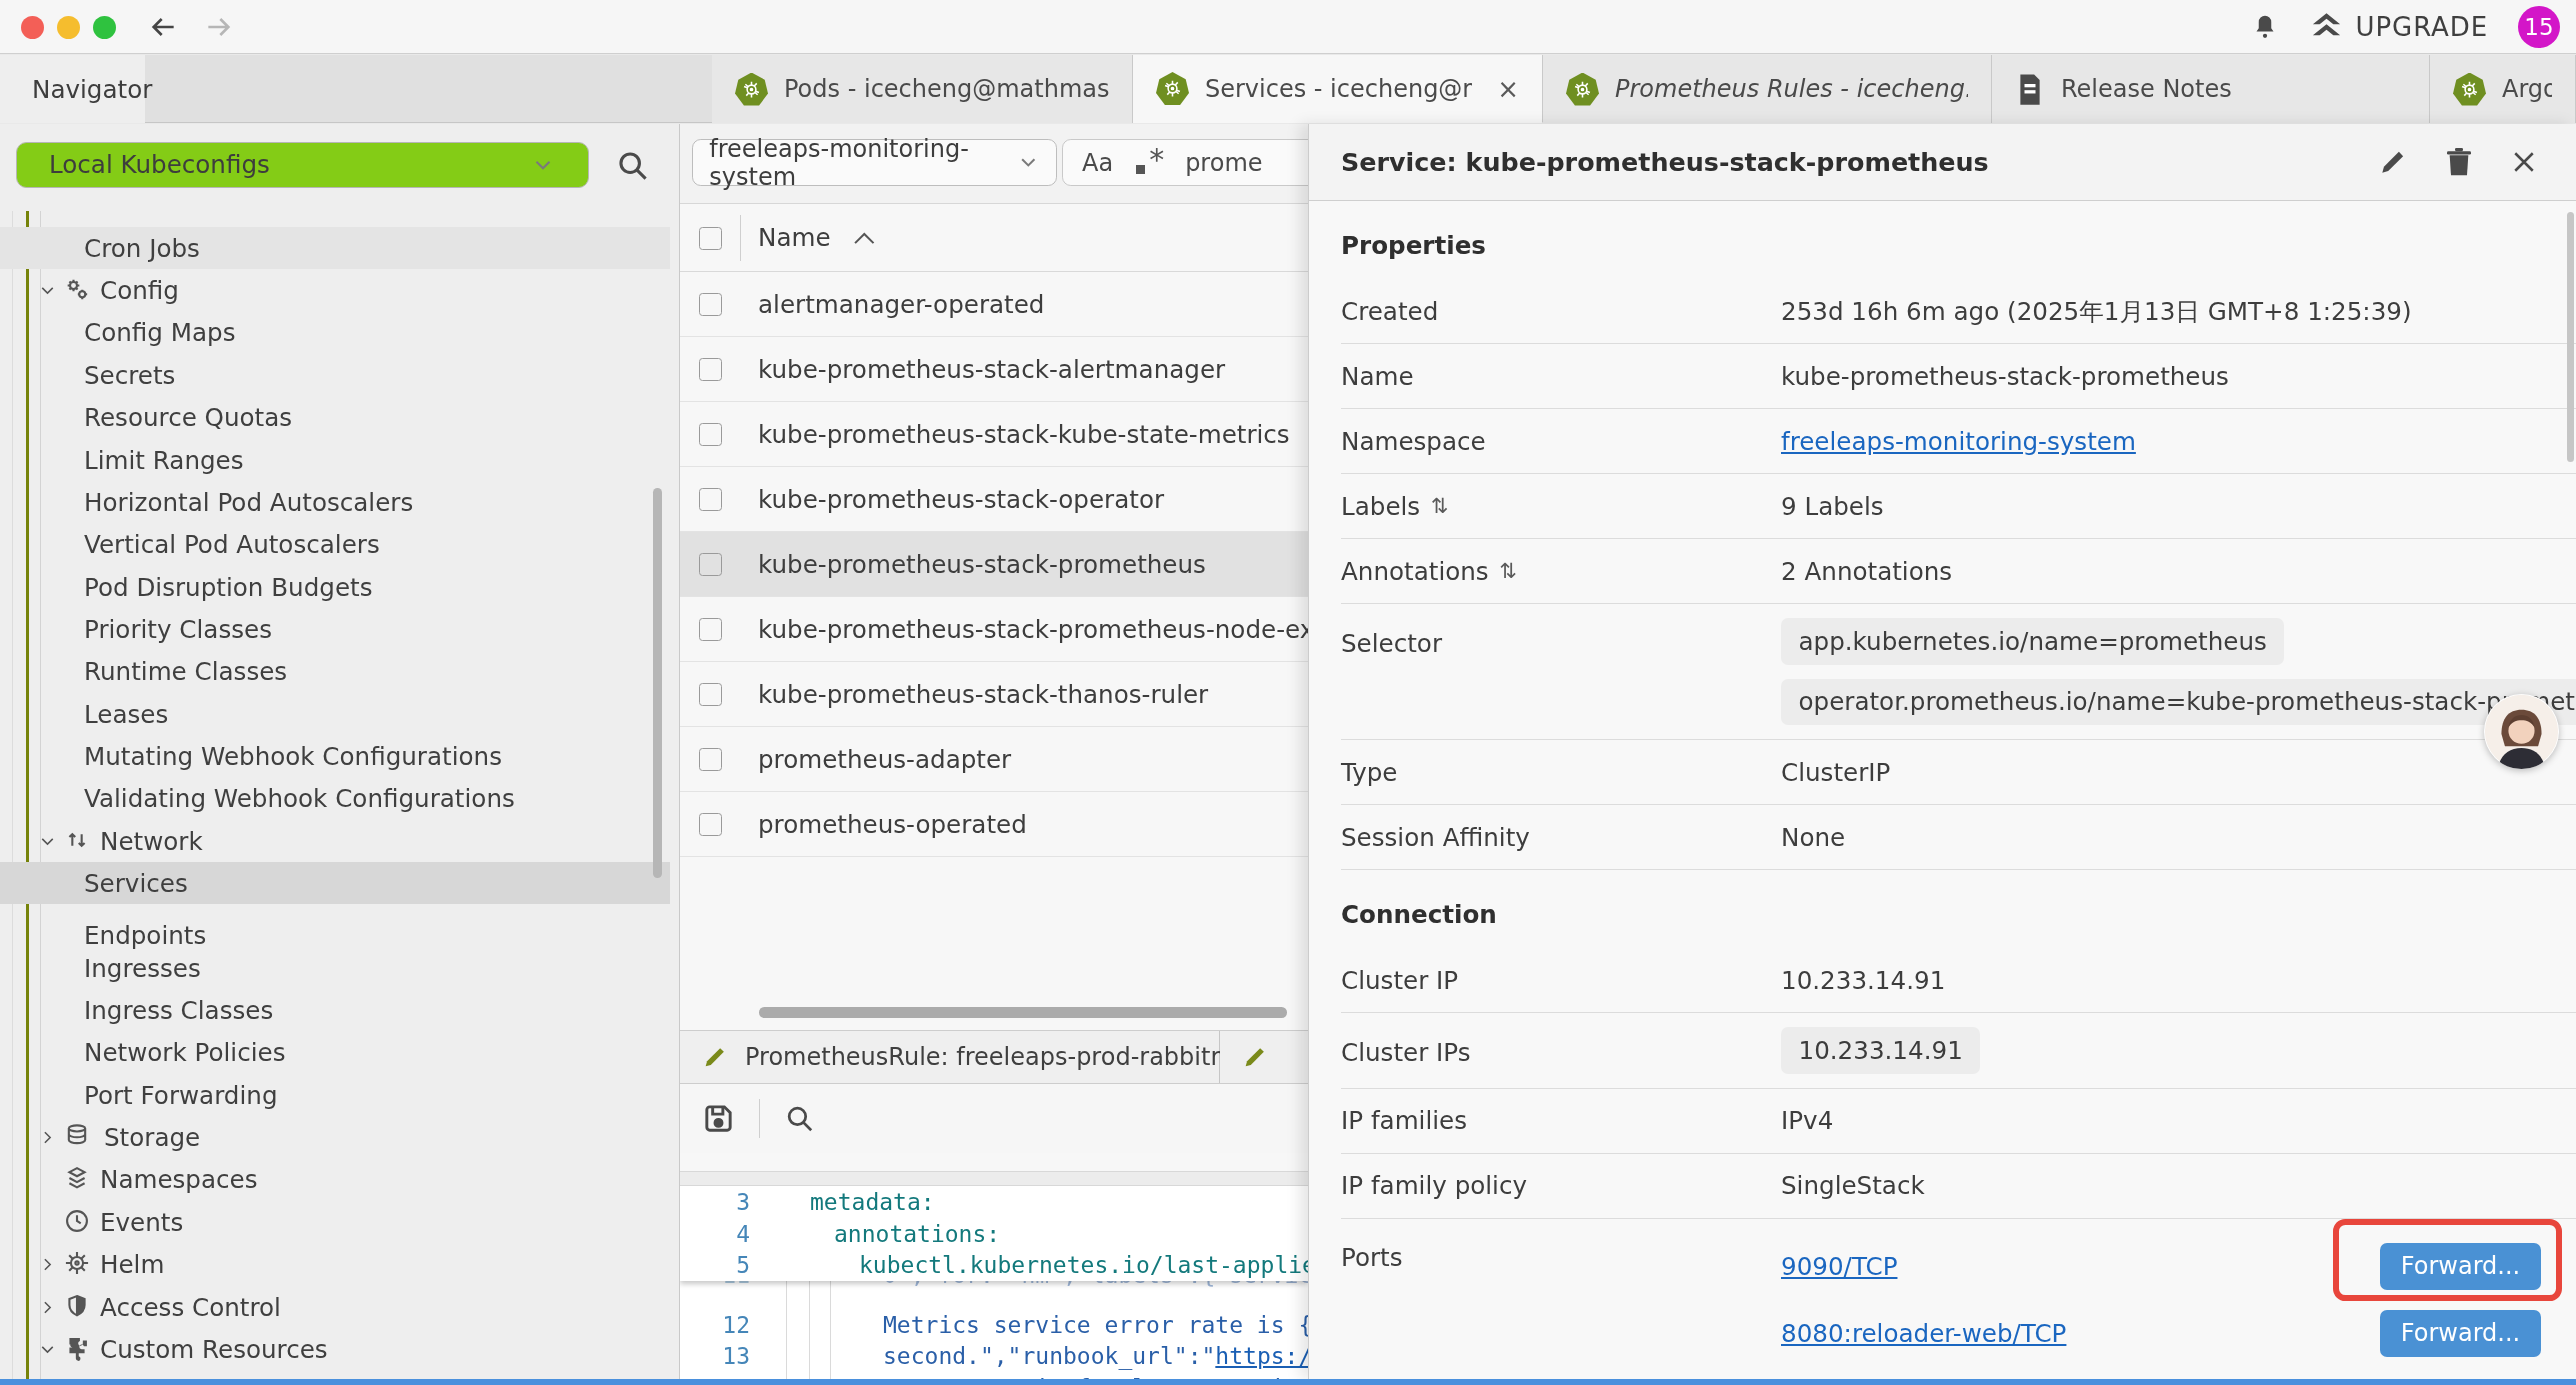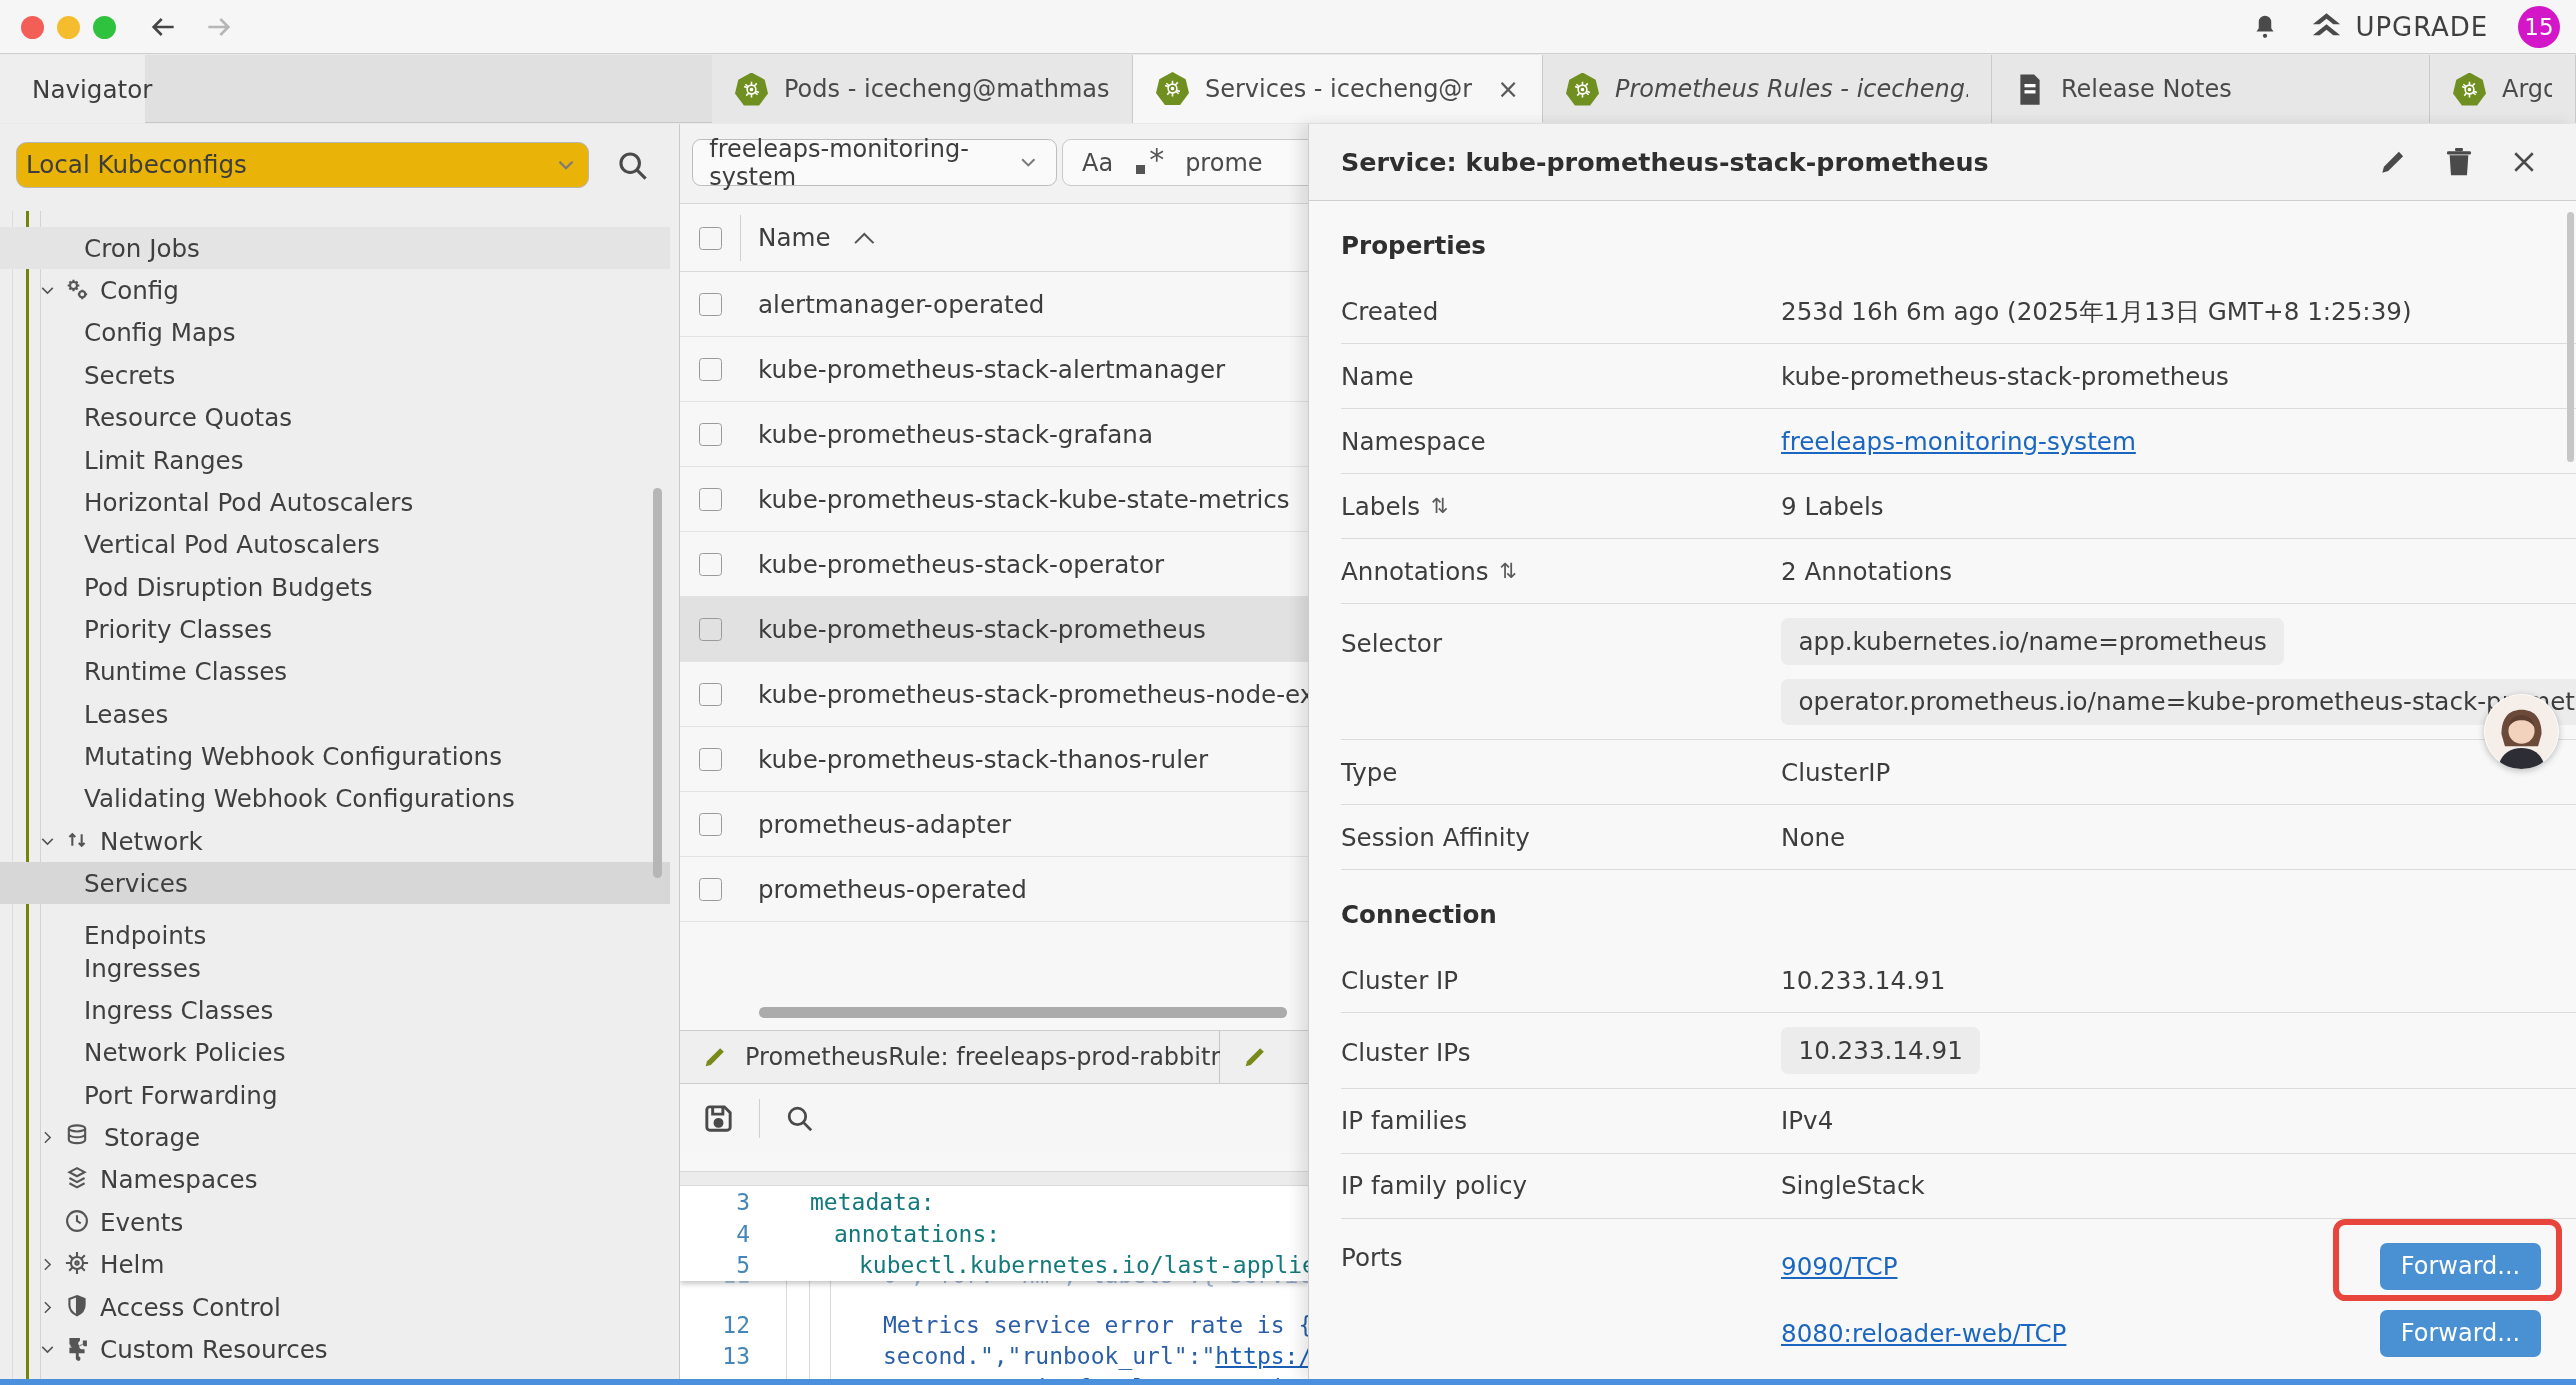--- a/index.html
+++ b/index.html
@@ -17,21 +17,21 @@
   .navtab{position:absolute;left:0;top:0;width:145px;height:68px;background:#eeeeee;display:flex;align-items:center;padding-left:32px;box-sizing:border-box;font-size:24.6px;}
   .tabs{position:absolute;left:712px;top:0;height:68px;right:0;display:flex;}
   .tab{height:68px;display:flex;align-items:center;gap:16px;padding:0 23px;box-sizing:border-box;background:#e7e7e7;border-right:0.9px solid #c9c9c9;font-size:24px;color:#4a4a4a;overflow:hidden;white-space:nowrap;flex:none;}
   .tab.active{background:#f7f7f7;border-bottom:0.9px solid #f7f7f7;margin-bottom:-0.9px;}
   .tab .lbl{overflow:hidden;text-overflow:clip;}
   .tab .closex{font-size:26px;color:#5a5a5a;margin-left:8.8px;}
   .k8icon{width:33px;height:33px;flex:none;background:#6f8f21;clip-path:polygon(50% 0%,90% 22%,100% 64%,73% 100%,27% 100%,0% 64%,10% 22%);display:flex;align-items:center;justify-content:center;}
   
   .sidepanel{position:absolute;left:0;top:124px;width:680px;bottom:6.1px;background:#eeeeee;border-right:0.9px solid #c9c9c9;box-sizing:border-box;overflow:hidden;}
   .ctxrow{position:absolute;left:0;top:0;width:100%;height:86px;}
-  .ctxsel{position:absolute;left:16px;top:17.5px;width:573px;height:46px;border:1.8px solid #b6b6b6;border-radius:10.5px;background:#eab308;display:flex;align-items:center;box-sizing:border-box;padding:0 9px;font-size:24.6px;}
+  .ctxsel{position:absolute;left:16px;top:17.5px;width:573px;height:46px;border:1.8px solid #b6b6b6;border-radius:10.5px;background:#84cc16;display:flex;align-items:center;box-sizing:border-box;padding:0 32px;font-size:24.6px;}
   .ctxsel .chev{margin-left:auto;}
   .sideSearch{position:absolute;left:614px;top:23px;}
   .tree{position:absolute;left:0;top:87px;right:0;bottom:0;}
   .guide{position:absolute;top:0;bottom:0;}
   .titem{position:absolute;left:0;width:670px;height:42px;display:flex;align-items:center;font-size:24.6px;color:#3f3f3f;}
   .titem.sel{background:#d7d7d7;}
   .titem.hov{background:#e4e4e4;}
   .titem .chev{position:absolute;left:37px;}
   .titem .gicon{position:absolute;left:63px;width:30px;height:30px;}
   .titem .tlabel{position:absolute;}
@@ -418,24 +418,20 @@
         <div class="srow">
           <div class="cbx"></div>
           <span class="rname">alertmanager-operated</span>
         </div>
         <div class="srow">
           <div class="cbx"></div>
           <span class="rname">kube-prometheus-stack-alertmanager</span>
         </div>
         <div class="srow">
           <div class="cbx"></div>
-          <span class="rname">kube-prometheus-stack-grafana</span>
-        </div>
-        <div class="srow">
-          <div class="cbx"></div>
           <span class="rname">kube-prometheus-stack-kube-state-metrics</span>
         </div>
         <div class="srow">
           <div class="cbx"></div>
           <span class="rname">kube-prometheus-stack-operator</span>
         </div>
         <div class="srow sel">
           <div class="cbx"></div>
           <span class="rname">kube-prometheus-stack-prometheus</span>
         </div>

